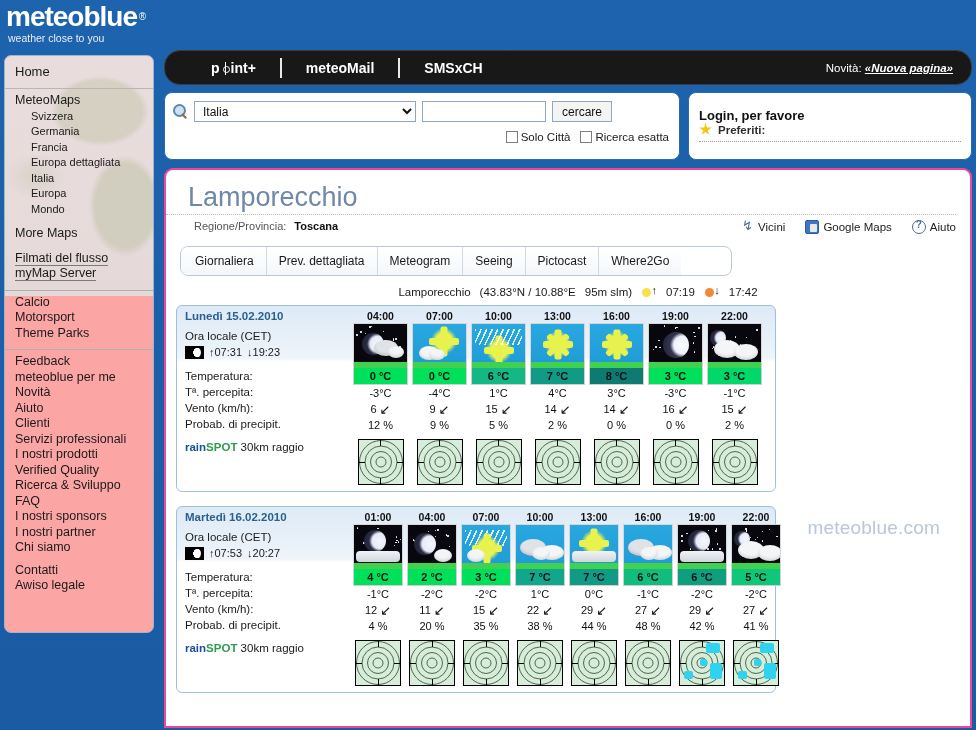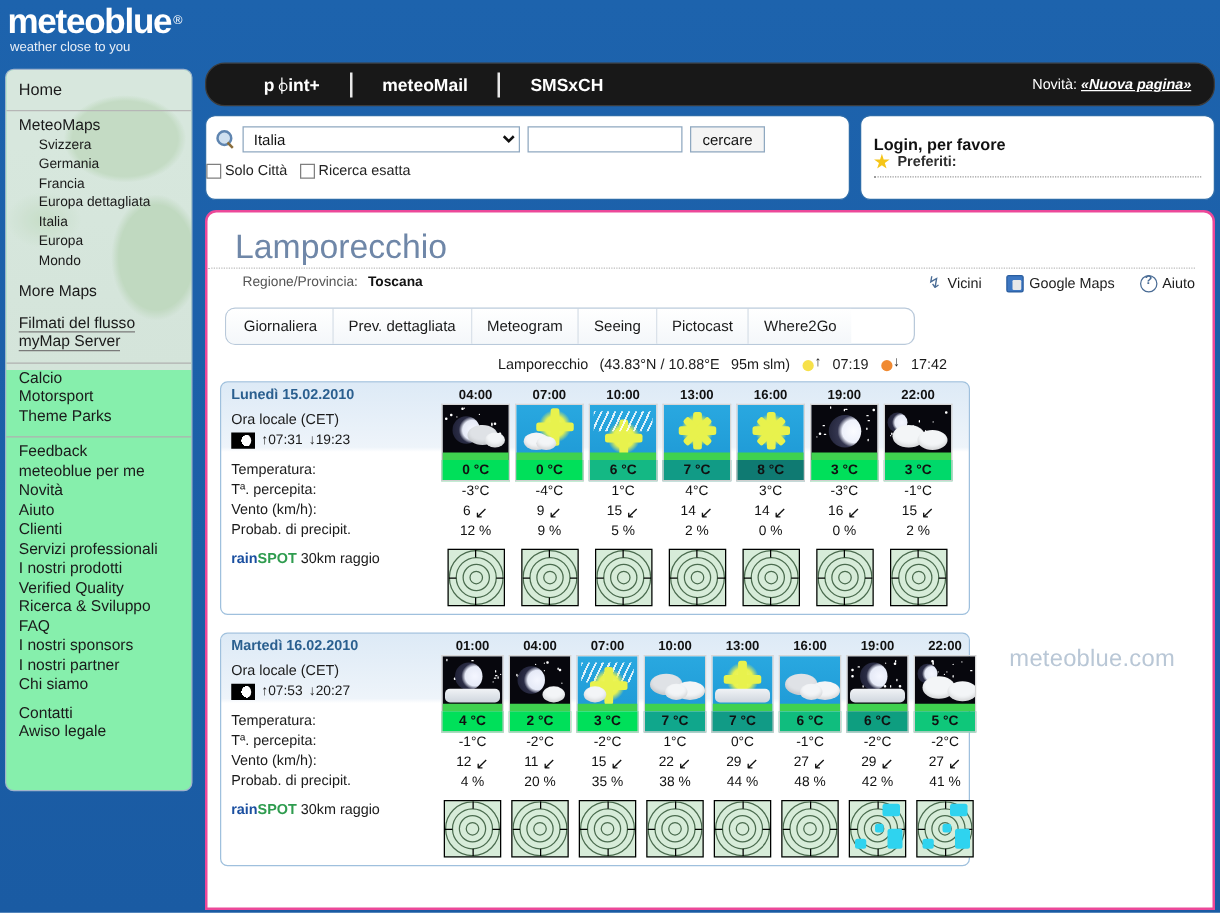--- a/index.html
+++ b/index.html
@@ -28,21 +28,21 @@
     position: absolute; right: -8px; top: 2px;
     font-size: 10px; font-weight: normal;
   }
   #logo-tag {
     font-size: 10.5px; color: #e8eef6; line-height: 12px; padding-left: 2px;
   }
 
   
   #sidebar {
     position: absolute; left: 4px; top: 55px; width: 150px; height: 578px;
-    background: #86efac;
+    background: #fca5a5;
     border: 1px solid #9fb4cc;
     border-radius: 7px;
     overflow: hidden;
     font-size: 12px;
     color: #1a1a1a;
   }
   #sidebar-map-bg {
     position: absolute; left: 0; top: 0; width: 150px; height: 240px;
     background:
       radial-gradient(ellipse 70px 50px at 95px 55px, #cfd8c8 0%, #cfd8c8 60%, rgba(207,216,200,0) 70%),
@@ -131,21 +131,21 @@
     font-family: "Liberation Sans", sans-serif;
     border: 1px solid #8fa8c0; background: #fff;
   }
   #search-button {
     height: 21px; font-size: 12px; padding: 0 9px;
     font-family: "Liberation Sans", sans-serif;
     border: 1px solid #8fa8c0; background: #f4f4f4; cursor: pointer;
     color: #111;
   }
   #search-opts {
-    display: flex; align-items: center;
+    display: flex; justify-content: flex-end; align-items: center;
     gap: 10px; padding: 9px 10px 0 0; font-size: 11.5px; color: #222;
   }
   .opt { display: flex; align-items: center; gap: 3px; cursor: pointer; }
   .cbox {
     width: 12px; height: 12px; border: 1px solid #7f7f7f; background: #fff;
     display: inline-block;
   }
 
   
   #fav {

